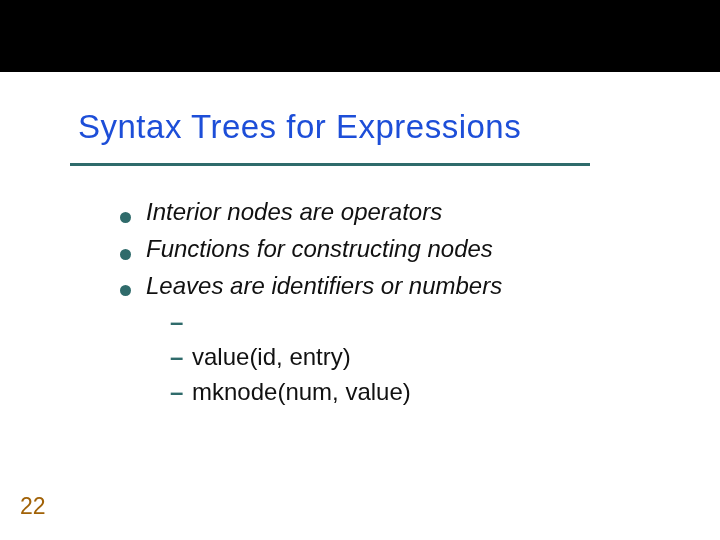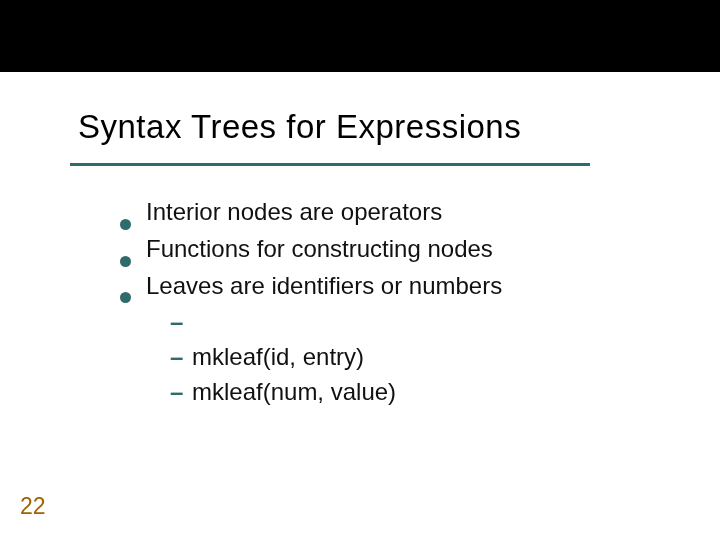--- a/index.html
+++ b/index.html
@@ -1,23 +1,23 @@
 <!DOCTYPE html>
 <html><head>
 <meta charset="utf-8">
 <style>
   * { margin: 0; padding: 0; box-sizing: border-box; }
   html, body { width: 720px; height: 540px; font-family: Arial, Helvetica, sans-serif; background: #fff; }
   .slide { position: relative; width: 720px; height: 540px; background: #fff; overflow: hidden; }
   .top-black { position: absolute; top: 0; left: 0; right: 0; height: 72px; background: #000; }
   .title-bar { position: absolute; top: 72px; left: 30px; right: 0; background: #fff; border-bottom-left-radius: 46px; padding: 36px 20px 12px 48px; }
-  .title-bar h1 { font-size: 33px; font-weight: normal; color: #000000; letter-spacing: 0.5px; }
+  .title-bar h1 { font-size: 33px; font-weight: normal; color: #1d4ed8; letter-spacing: 0.5px; }
   .underline { position: absolute; top: 163px; left: 70px; width: 520px; height: 3px; background: #2f6b6b; }
   .content { position: absolute; top: 195px; left: 120px; right: 30px; color: #111; font-size: 24px; line-height: 1.45; }
-  .bullet-row { display: flex; align-items: flex-end; margin-bottom: 2px; }
+  .bullet-row { display: flex; align-items: center; margin-bottom: 2px; font-style: italic; }
   .dot { display: inline-block; width: 11px; height: 11px; border-radius: 50%; background: #2f6b6b; margin-right: 15px; margin-top: 10px; flex-shrink: 0; }
   .sub-list { margin-left: 50px; }
   .sub-row { display: flex; align-items: baseline; }
   .dash { display: inline-block; width: 14px; color: #2f6b6b; font-weight: bold; margin-right: 8px; flex-shrink: 0; }
   .page-num { position: absolute; bottom: 20px; left: 20px; font-size: 23px; color: #a16207; }
 </style>
 </head>
 <body>
 
 <div class="slide">
@@ -39,23 +39,23 @@
     <div class="bullet-row">
       <span class="dot"></span>
       <span>Leaves are identifiers or numbers</span>
     </div>
     <div class="sub-list">
       <div class="sub-row">
         <span class="dash">–</span>
       </div>
       <div class="sub-row">
         <span class="dash">–</span>
-        <span>mkleaf(id, entry)</span>
+        <span>value(id, entry)</span>
       </div>
       <div class="sub-row">
         <span class="dash">–</span>
-        <span>mkleaf(num, value)</span>
+        <span>mknode(num, value)</span>
       </div>
     </div>
   </div>
 
   <div class="page-num">22</div>
 </div>
 
 </body></html>

